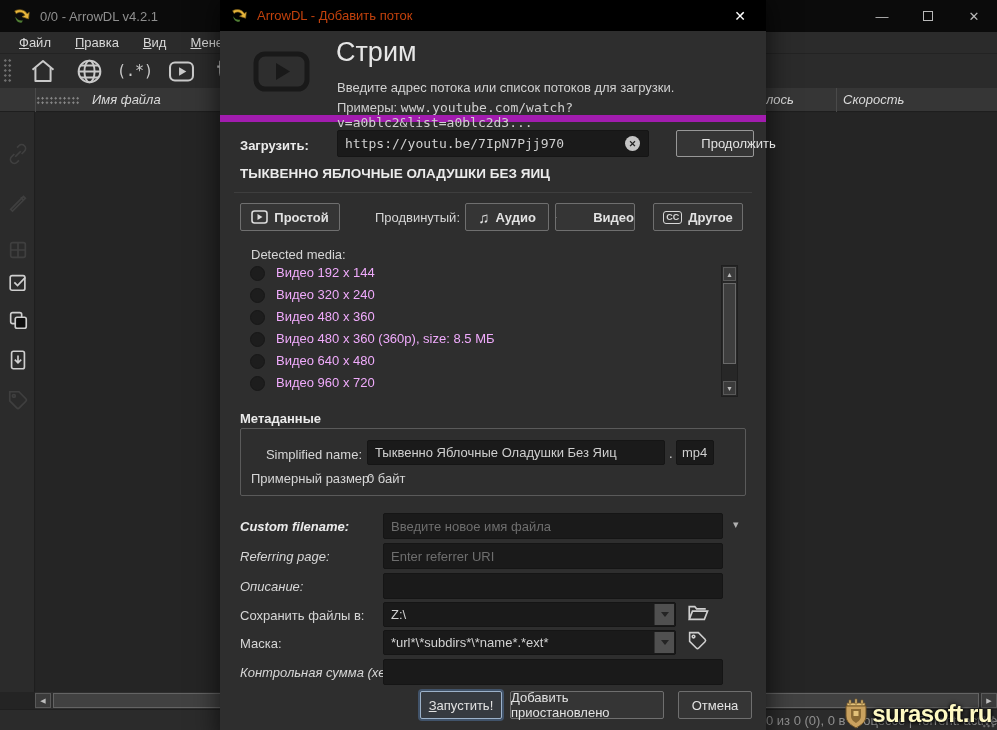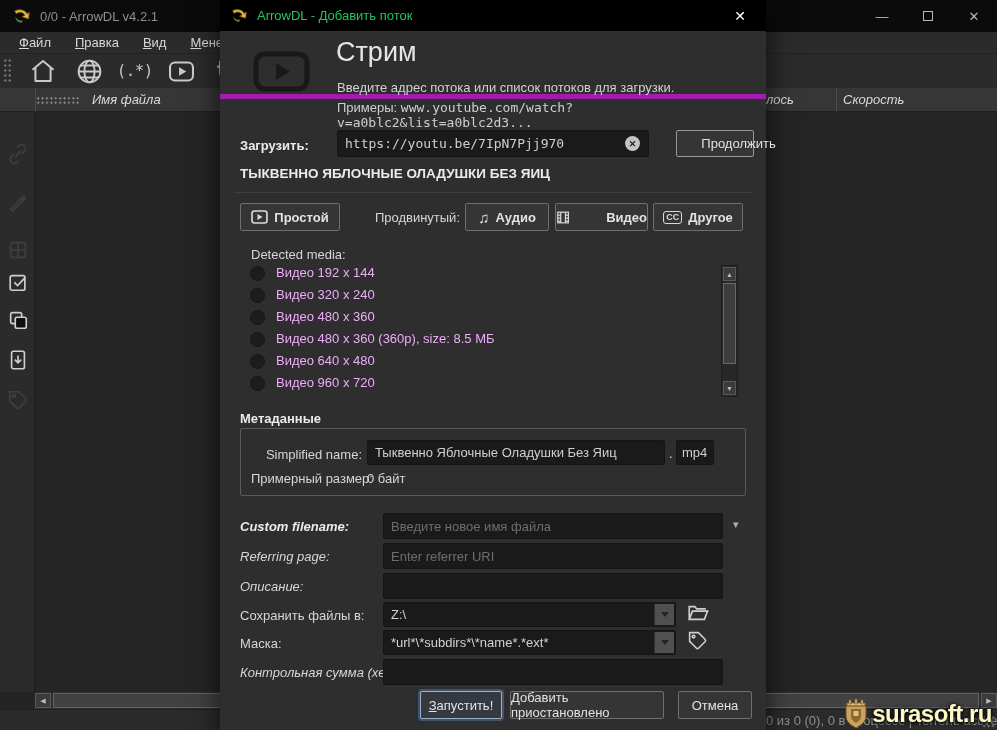--- a/index.html
+++ b/index.html
@@ -46,24 +46,24 @@
   .status-txt { position:absolute; left:766px; top:3px; font-size:13px; color:#8f8f8f; white-space:nowrap; }
   .resize-grip { position:absolute; right:2px; bottom:2px; width:13px; height:13px; background-image:radial-gradient(circle,#777 1px,transparent 1.3px); background-size:4.4px 4.4px; }
 
   .watermark { position:absolute; right:5px; bottom:0px; display:flex; align-items:center; gap:1px; z-index:40; }
   .watermark .wm-text { font-size:24px; font-weight:bold; color:#fef9c3; letter-spacing:-0.5px; text-shadow:0 1px 3px #000, 0 0 5px #000; }
 
   
   .dlg { position:absolute; left:220px; top:0; width:546px; height:745px; background:#2e2e2e; box-shadow:0 0 26px rgba(0,0,0,0.7); z-index:10; }
   .dlg-titlebar { position:absolute; left:0; top:0; width:546px; height:31px; background:#000; display:flex; align-items:center; }
   .dlg-titlebar .logo { margin-left:11px; }
-  .dlg-title { margin-left:9px; font-size:13px; color:#22c55e; }
+  .dlg-title { margin-left:9px; font-size:13px; color:#c2410c; }
   .dlg-close { position:absolute; right:14px; top:6px; width:24px; height:20px; display:flex; align-items:center; justify-content:center; color:#fff; font-size:14px; }
 
-  .dlg-header { position:absolute; left:0; top:31px; width:546px; height:68px; border-bottom:5px solid #a21caf; }
+  .dlg-header { position:absolute; left:0; top:31px; width:546px; height:91px; border-bottom:7px solid #a21caf; }
   .play-badge { position:absolute; left:33px; top:20px; }
   .hdr-title { position:absolute; left:116px; top:6px; font-size:27px; font-weight:300; color:#e6e6e6; }
   .hdr-sub { position:absolute; left:117px; top:49px; font-size:13px; color:#d2d2d2; }
   .hdr-ex { position:absolute; left:117px; top:69px; font-size:13px; color:#cfcfcf; }
   .mono { font-family:"DejaVu Sans Mono", monospace; }
   .lbl { position:absolute; font-size:13px; color:#d6d6d6; white-space:nowrap; }
   .lbl-b { font-weight:bold; color:#ebebeb; }
   .lbl-i { font-style:italic; }
 
   .inp { position:absolute; background:#1a1a1a; border:1px solid #151515; border-radius:2px; color:#cfcfcf; font-size:13px; padding:0 7px; font-family:"Liberation Sans",sans-serif; outline:none; }
@@ -283,21 +283,21 @@
           <rect x="1" y="1" width="15" height="12" rx="2.5" stroke="#dcdcdc" stroke-width="1.6"></rect>
           <path d="M6.5 4 L11.5 7 L6.5 10 Z" fill="#dcdcdc"></path>
         </svg>
       <span>Простой</span>
     </div>
     <span class="lbl" style="left:120px; top:210px; width:120px; text-align:right;">Продвинутый:</span>
     <div class="btn btn-bold" style="left:245px; top:203px; width:84px; height:28px;">
       <span class="note-glyph">♫</span>
       <span>Аудио</span>
     </div>
-    <div class="btn btn-bold" style="left:335px; top:203px; width:93px; height:28px;gap:36px;">
+    <div class="btn btn-bold" style="left:335px; top:203px; width:80px; height:28px;gap:36px;">
       <svg width="15" height="15" viewBox="0 0 24 24" fill="none" stroke="#dcdcdc" stroke-width="2">
           <rect x="3" y="3" width="18" height="18"></rect>
           <path d="M8 3 v18 M16 3 v18 M3 8 h5 M3 13 h5 M3 18 h5 M16 8 h5 M16 13 h5 M16 18 h5"></path>
         </svg>
       <span>Видео</span>
     </div>
     <div class="btn btn-bold" style="left:433px; top:203px; width:90px; height:28px;">
       <span class="cc-badge">CC</span>
       <span>Другое</span>
     </div>

